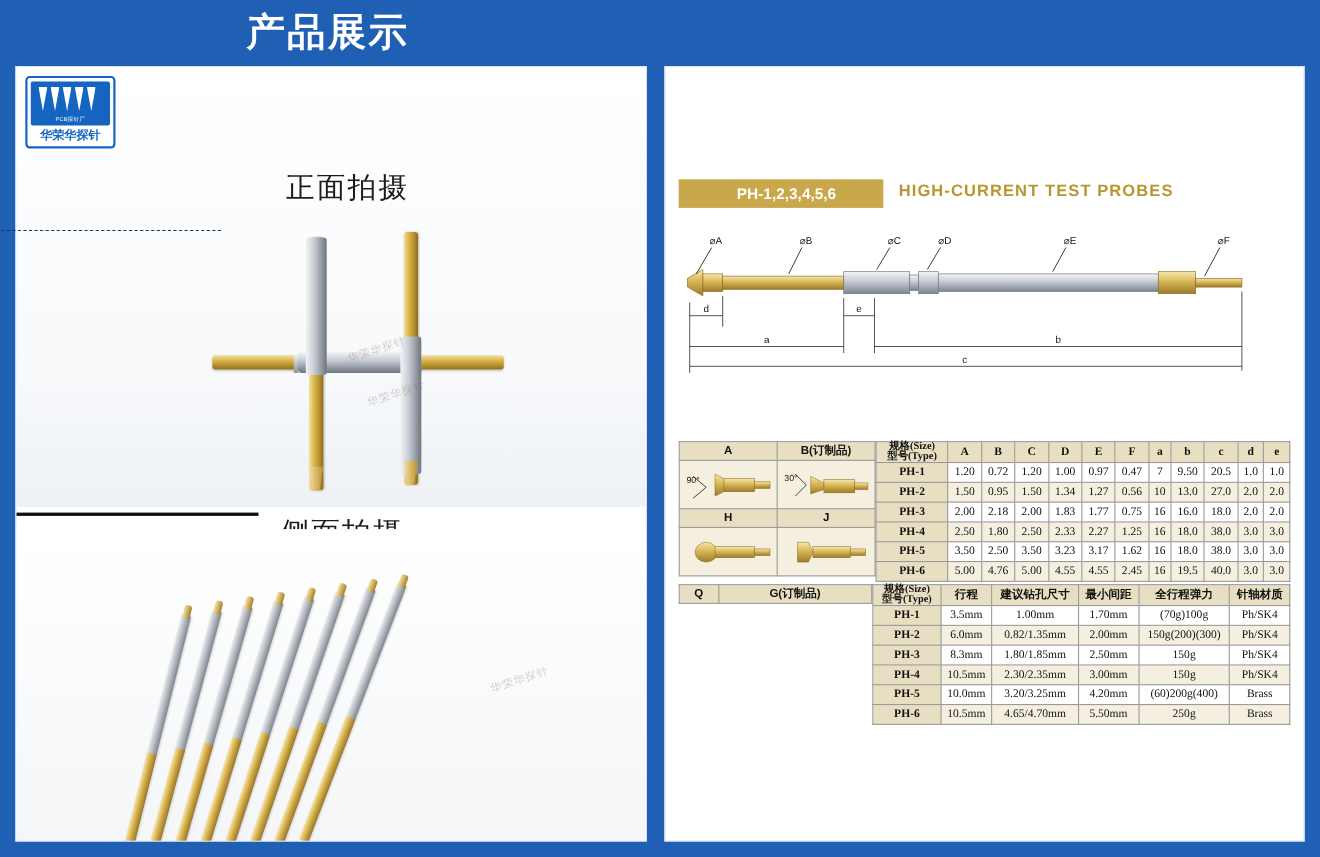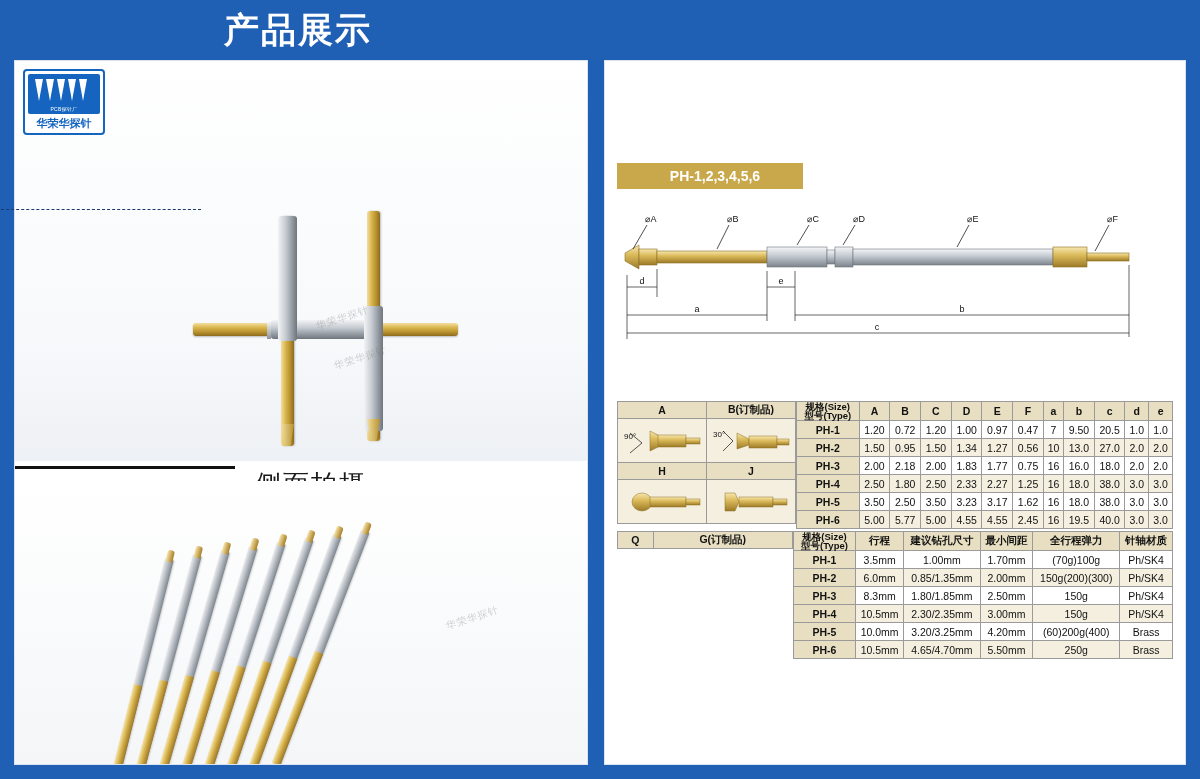--- a/index.html
+++ b/index.html
@@ -228,21 +228,21 @@
     height: 18px;
     font-weight: normal;
     white-space: nowrap;
   }
   thead td, thead th { background: #e8dfc2; font-weight: bold; }
   tbody tr:nth-child(even) td { background: #f5efe0; }
   tbody tr:nth-child(odd) td { background: #ffffff; }
   .shape-table td { height: 44px; }
   .shape-table .hdr td { height: 17px; background: #e8dfc2; font-weight: bold; }
   .t-left { width: 176px; }
-  .t-main { flex: 1; }
+  .t-main { flex: 1; font-family: Liberation Serif, serif; }
   .type-hdr { background: #e8dfc2 !important; font-weight: bold; text-align: center; }
   .spec-label { font-size: 9.5px; line-height: 9px; }
 
   .tip-svg { display: block; margin: 0 auto; }
 </style>
 </head>
 <body>
 
 <div class="page">
 
@@ -262,20 +262,21 @@
         </div>
         <div class="probe probe-v2">
           <div class="barrel"></div>
           <div class="tip" style="left:0;top:208px"></div>
         </div>
         <div class="watermark" style="left:300px;top:250px">华荣华探针</div>
         <div class="watermark" style="left:318px;top:290px">华荣华探针</div>
       </div>
 
       <div class="dash-rule"></div>
+      <div class="caption-front">正面拍摄</div>
       <div class="hr-rule"></div>
       <div class="caption-side">侧面拍摄</div>
 
       <div class="photo-bottom">
         <div class="fan-probe" style="left:150px; top:78px; transform:rotate(14deg);"></div>
         <div class="fan-probe" style="left:178px; top:74px; transform:rotate(15deg);"></div>
         <div class="fan-probe" style="left:206px; top:70px; transform:rotate(16deg);"></div>
         <div class="fan-probe" style="left:234px; top:66px; transform:rotate(17deg);"></div>
         <div class="fan-probe" style="left:262px; top:62px; transform:rotate(18deg);"></div>
         <div class="fan-probe" style="left:290px; top:58px; transform:rotate(19deg);"></div>
@@ -299,20 +300,21 @@
       </div>
 
     </div>
   </section>
 
   <section class="panel panel-right">
     <div class="panel-body">
 
       <div class="diagram-area">
         <div class="badge-type">PH-1,2,3,4,5,6</div>
+        <div class="badge-en">HIGH-CURRENT TEST PROBES</div>
 
         <div class="svgwrap">
           <svg width="560" height="170" viewBox="0 0 560 170">
             <defs>
               <linearGradient id="gold" x1="0" y1="0" x2="0" y2="1">
                 <stop offset="0%" stop-color="#f6e7b0"></stop>
                 <stop offset="40%" stop-color="#dcbb5c"></stop>
                 <stop offset="100%" stop-color="#9d7a27"></stop>
               </linearGradient>
               <linearGradient id="steel" x1="0" y1="0" x2="0" y2="1">
@@ -519,21 +521,21 @@
                   <td>1.62</td>
                   <td>16</td>
                   <td>18.0</td>
                   <td>38.0</td>
                   <td>3.0</td>
                   <td>3.0</td>
                 </tr>
                 <tr>
                   <td class="type-hdr">PH-6</td>
                   <td>5.00</td>
-                  <td>5.77</td>
+                  <td>4.76</td>
                   <td>5.00</td>
                   <td>4.55</td>
                   <td>4.55</td>
                   <td>2.45</td>
                   <td>16</td>
                   <td>19.5</td>
                   <td>40.0</td>
                   <td>3.0</td>
                   <td>3.0</td>
                 </tr>
@@ -572,21 +574,21 @@
                   <td class="type-hdr">PH-1</td>
                   <td>3.5mm</td>
                   <td>1.00mm</td>
                   <td>1.70mm</td>
                   <td>(70g)100g</td>
                   <td>Ph/SK4</td>
                 </tr>
                 <tr>
                   <td class="type-hdr">PH-2</td>
                   <td>6.0mm</td>
-                  <td>0.85/1.35mm</td>
+                  <td>0.82/1.35mm</td>
                   <td>2.00mm</td>
                   <td>150g(200)(300)</td>
                   <td>Ph/SK4</td>
                 </tr>
                 <tr>
                   <td class="type-hdr">PH-3</td>
                   <td>8.3mm</td>
                   <td>1.80/1.85mm</td>
                   <td>2.50mm</td>
                   <td>150g</td>

